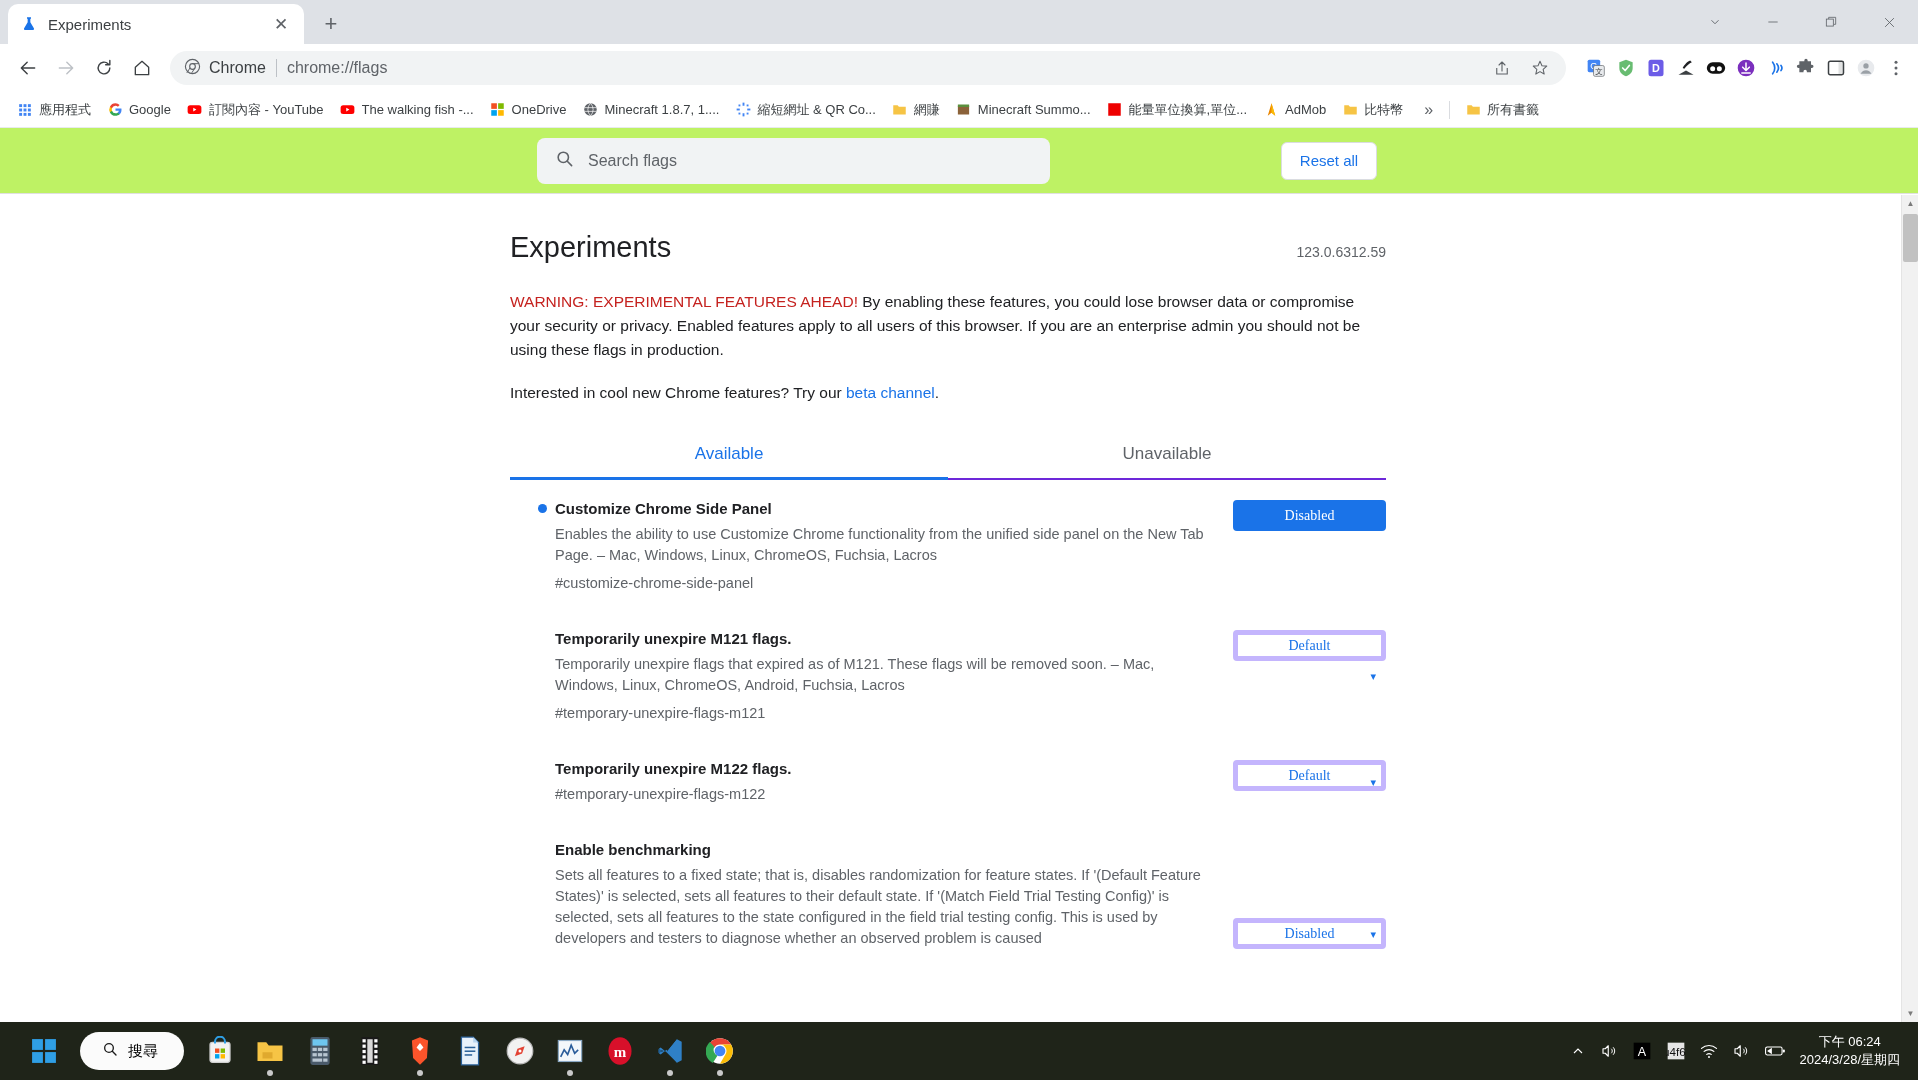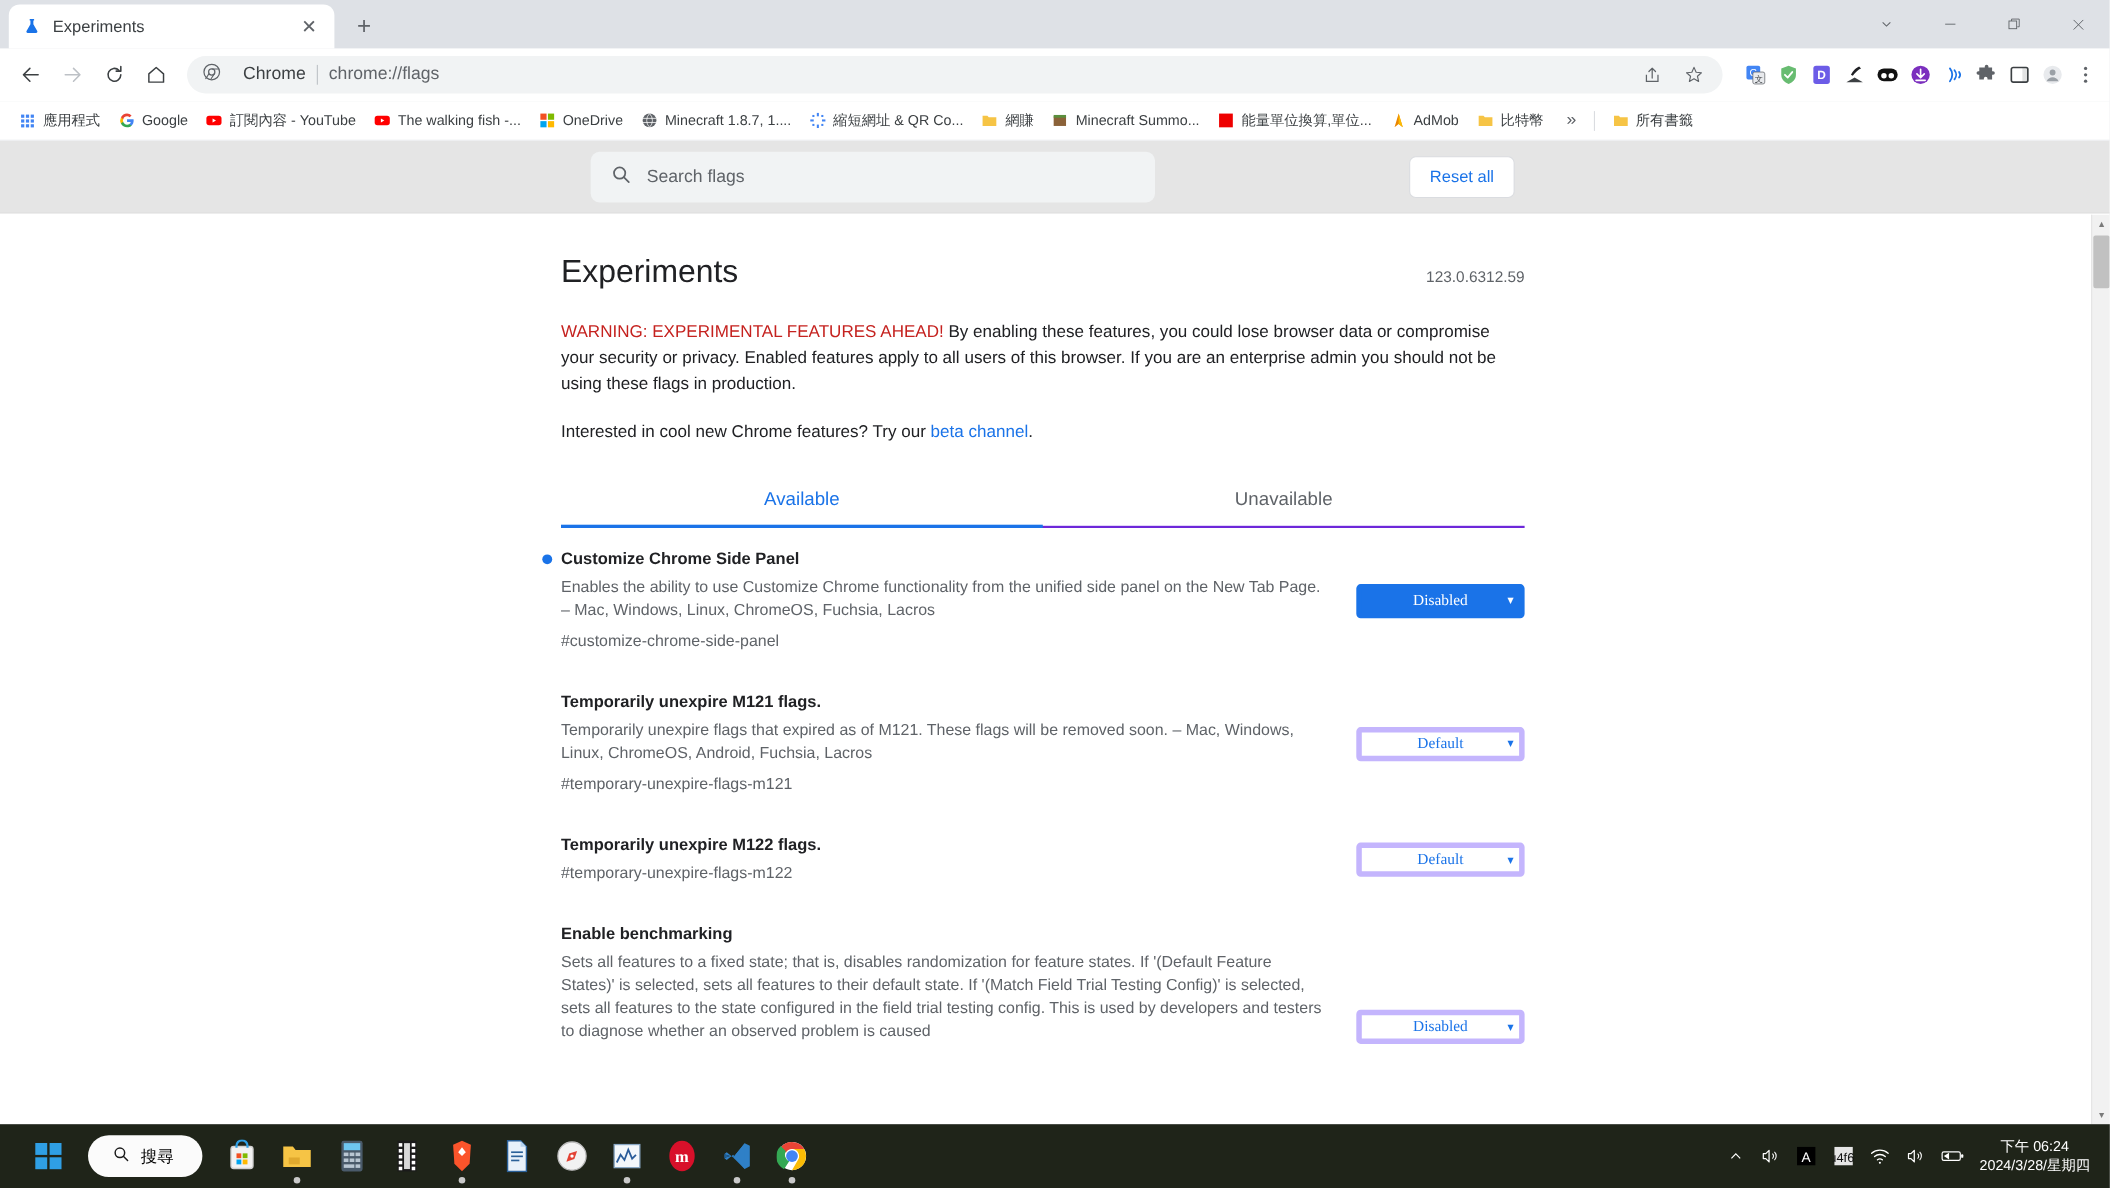--- a/index.html
+++ b/index.html
@@ -26,40 +26,40 @@
   .wincontrols { position: absolute; right: 0; top: 0; height: 44px; display: flex; align-items: center; }
   .wc { width: 58px; height: 44px; display: flex; align-items: center; justify-content: center; color: #5f6368; cursor: pointer; }
 
   .toolbar { height: 48px; background: #fff; display: flex; align-items: center; padding: 0 10px; gap: 2px; }
   .tbtn { width: 36px; height: 36px; display: flex; align-items: center; justify-content: center; border-radius: 50%; color: #5f6368; cursor: pointer; flex: none; }
   .tbtn.dim { color: #bdc1c6; }
   .omnibox {
     flex: 1; height: 34px; background: #f1f3f4; border-radius: 18px;
     display: flex; align-items: center; padding: 0 8px 0 14px; margin: 0 8px; gap: 10px; cursor: text;
   }
-  .omni-chip { display: flex; align-items: center; gap: 20px; text-align: center; }
+  .omni-chip { display: flex; align-items: center; gap: 8px; text-align: center; }
   .omni-label { font-size: 16px; color: #3c4043; }
   .omni-div { width: 1px; height: 18px; background: #bdc1c6; }
   .omni-url { font-size: 16px; color: #5f6368; flex: 1; }
   .omni-actions { display: flex; align-items: center; gap: 2px; }
   .ext-icons { display: flex; align-items: center; gap: 6px; padding-left: 8px; }
   .ext { width: 24px; height: 24px; display: flex; align-items: center; justify-content: center; cursor: pointer; flex: none; }
 
   .bookmarks { height: 36px; background: #fff; display: flex; align-items: center; padding: 0 10px; gap: 2px; border-bottom: 1px solid #e8eaed; position: relative; }
   .bm { display: flex; align-items: center; gap: 6px; padding: 4px 7px; border-radius: 4px; cursor: pointer; white-space: nowrap; flex: none; }
   .bm-label { font-size: 13px; color: #3c4043; max-width: 130px; overflow: hidden; text-overflow: ellipsis; }
   .bm-ico { width: 16px; height: 16px; flex: none; display: flex; align-items: center; justify-content: center; }
   .bm-overflow { margin-left: 4px; color: #5f6368; font-size: 16px; padding: 2px 8px; cursor: pointer; }
   .bm-sep { width: 1px; height: 18px; background: #dadce0; margin: 0 6px; }
 
   
   .viewport { position: absolute; top: 128px; left: 0; right: 0; bottom: 0; background: #fff; overflow: hidden; }
   .searchbar {
     height: 66px; border-bottom: 1px solid #e0e0e0; display: flex; align-items: center;
-    position: relative; background: #e5e5e5;
+    position: relative; background: #bef264;
   }
   .search-wrap { position: absolute; left: 537px; width: 513px; height: 46px; background: #f1f3f4; border-radius: 8px; display: flex; align-items: center; gap: 14px; padding: 0 18px; cursor: text; }
   .search-ph { font-size: 16px; color: #5f6368; }
   .reset-btn {
     position: absolute; left: 1281px; width: 96px; height: 38px;
     border: 1px solid #dadce0; border-radius: 6px; background: #fff;
     color: #1a73e8; font-size: 15px; font-family: inherit; cursor: pointer;
     display: flex; align-items: center; justify-content: center;
   }
 
@@ -74,21 +74,21 @@
   .warning { margin-top: 26px; font-size: 15.5px; line-height: 24px; color: #202124; }
   .warning .red { color: #c5221f; }
   .beta-line { margin-top: 22px; font-size: 15.5px; color: #202124; }
   .beta-link { color: #1a73e8; cursor: pointer; }
 
   .tabs { margin-top: 30px; display: flex; border-bottom: 2px solid #6d28d9; }
   .ftab { flex: 1; text-align: center; padding: 12px 0 14px; font-size: 17px; color: #5f6368; cursor: pointer; position: relative; }
   .ftab.active { color: #1a73e8; }
   .ftab.active::after { content: ""; position: absolute; left: 0; right: 0; bottom: -2px; height: 3px; background: #1a73e8; }
 
-  .flag { display: flex; align-items: center; padding: 20px 0 18px; gap: 26px; }
+  .flag { display: flex; padding: 20px 0 18px; gap: 26px; margin-left: 45px; }
   .flag-body { flex: 1; min-width: 0; position: relative; }
   .flag-name { font-size: 15px; font-weight: 700; color: #202124; display: flex; align-items: center; gap: 8px; }
   .dot { width: 9px; height: 9px; border-radius: 50%; background: #1a73e8; flex: none; margin-left: -17px; }
   .flag-desc { margin-top: 7px; font-size: 14.5px; line-height: 21px; color: #5f6368; }
   .flag-hash { margin-top: 9px; font-size: 14.5px; color: #5f6368; cursor: pointer; display: inline-block; }
   .select-wrap { width: 153px; flex: none; }
   select.flag-select {
     width: 153px; height: 31px; font-size: 14px; font-family: Liberation Serif, serif;
     border: 5px solid #c4b5fd; border-radius: 4px; background: #fff; color: #1a73e8;
     text-align: center; text-align-last: center; padding: 0 6px; cursor: pointer;

